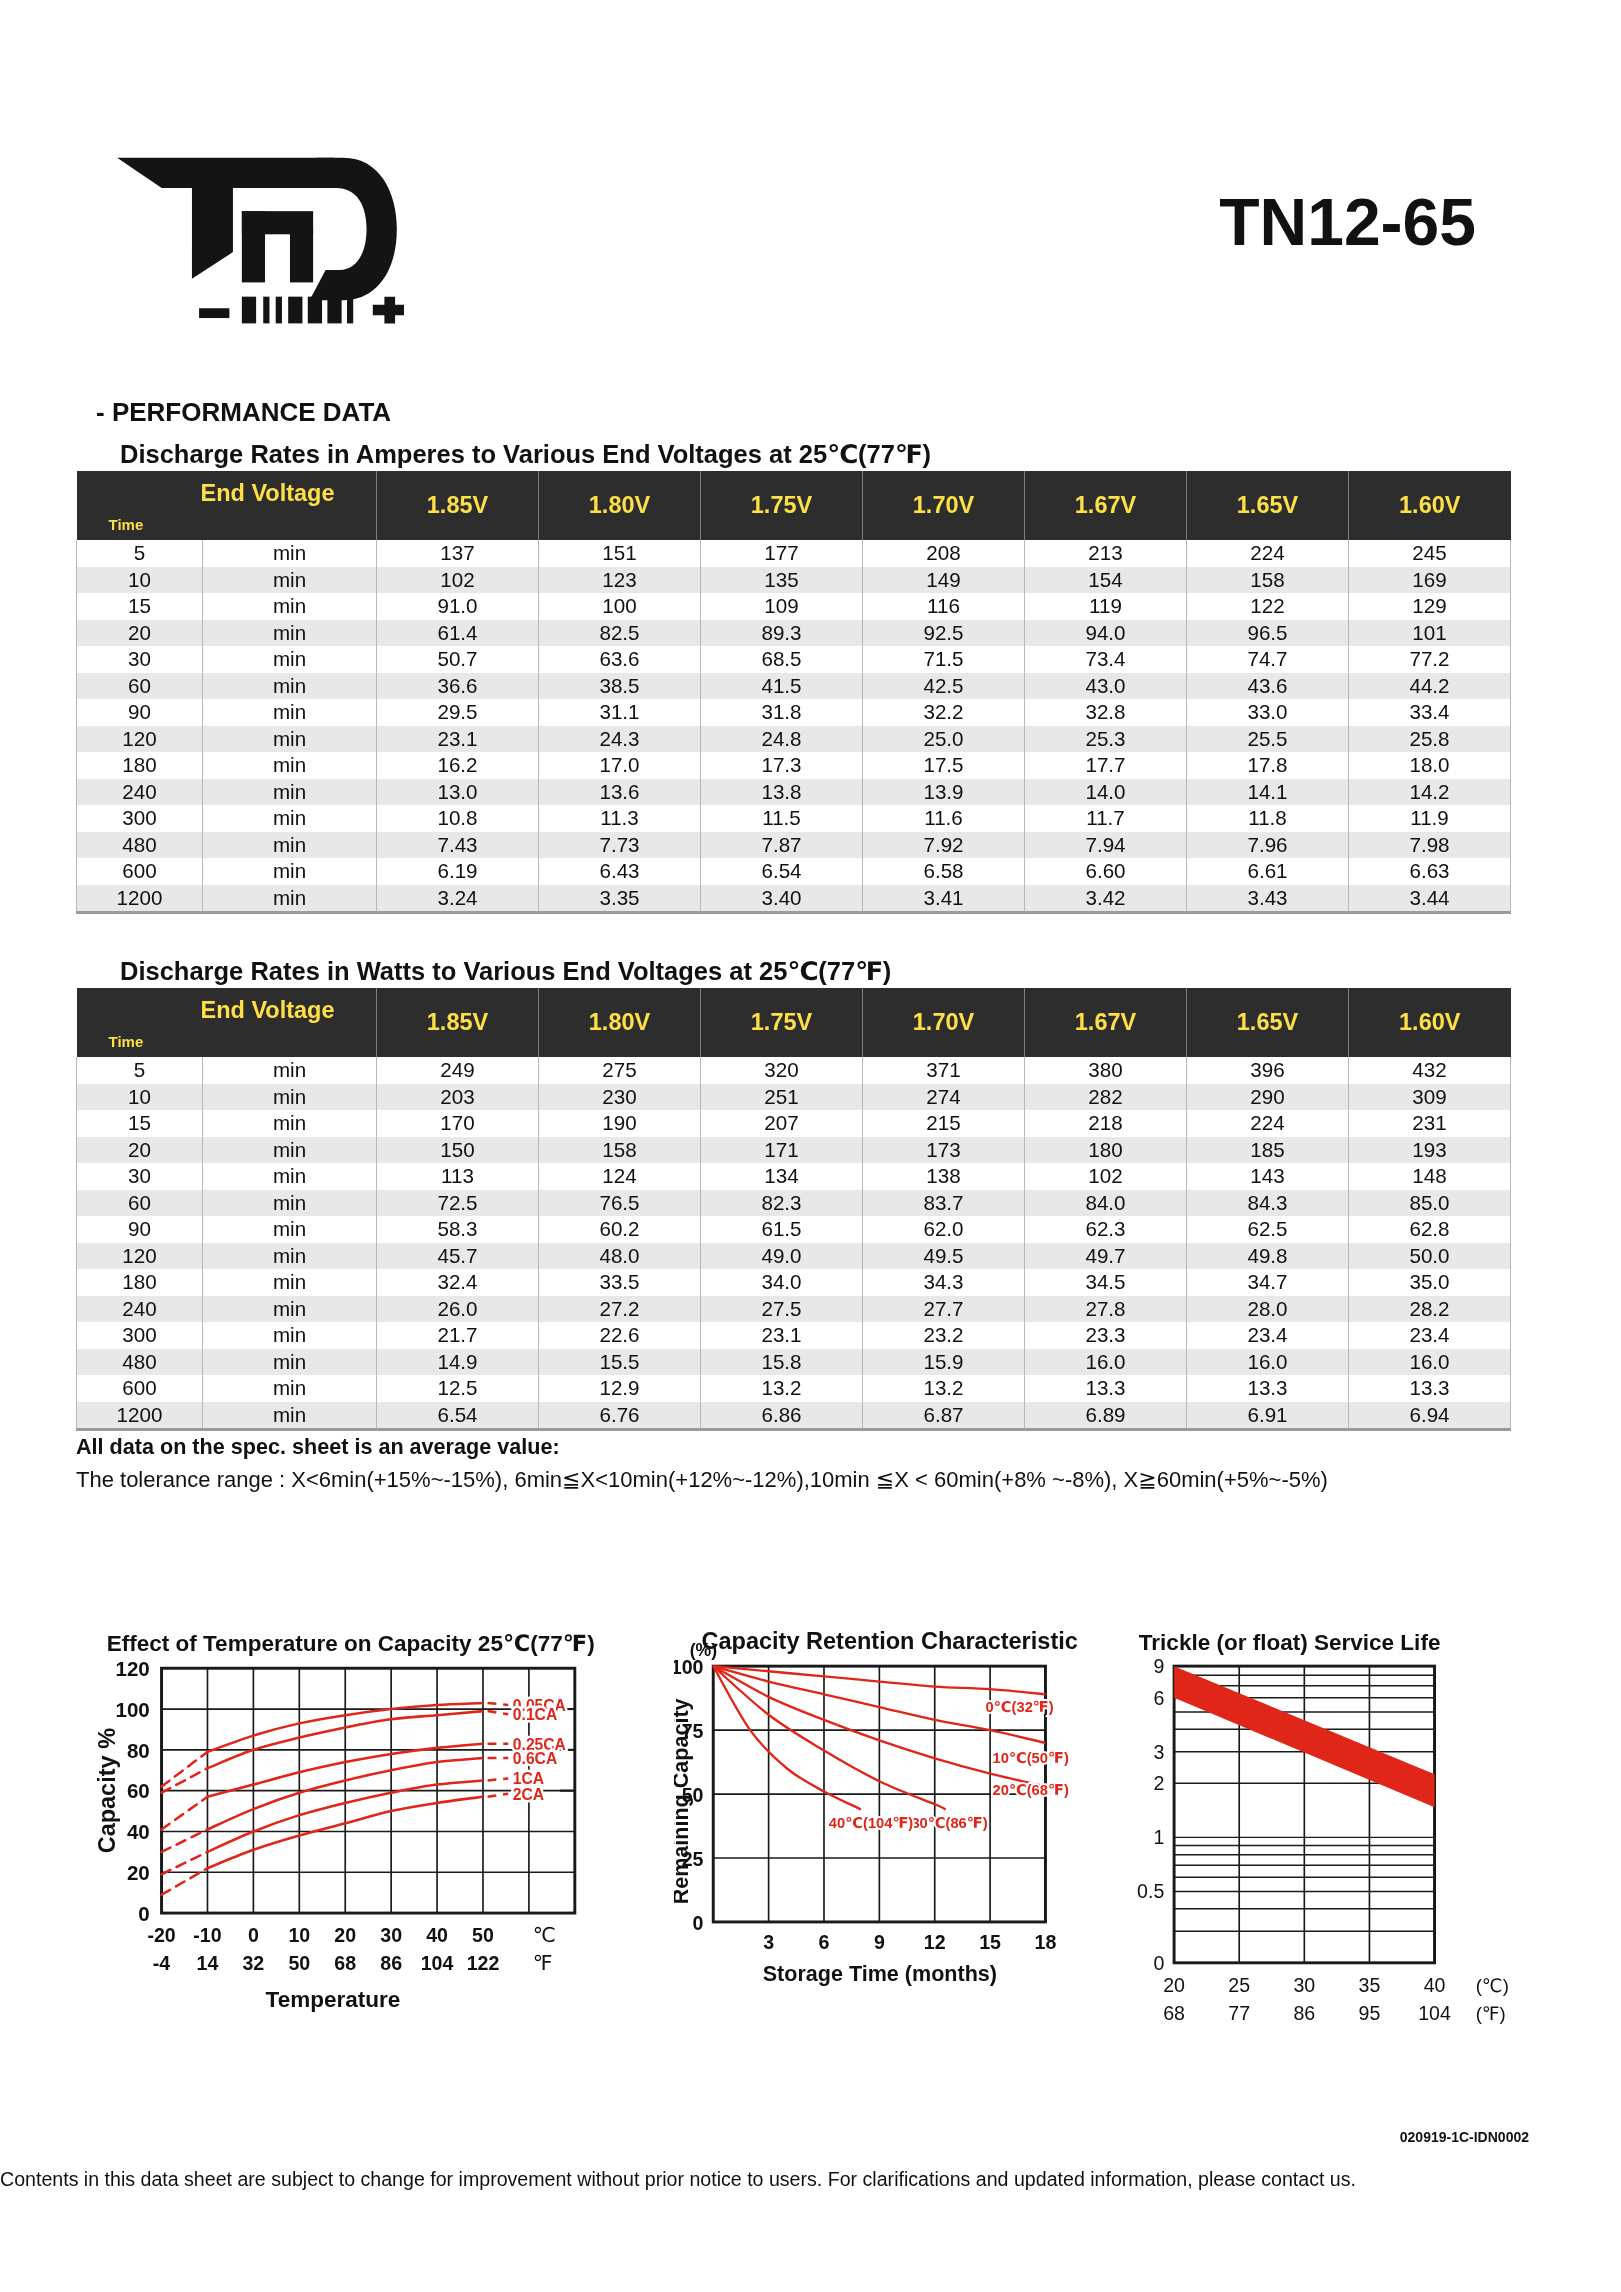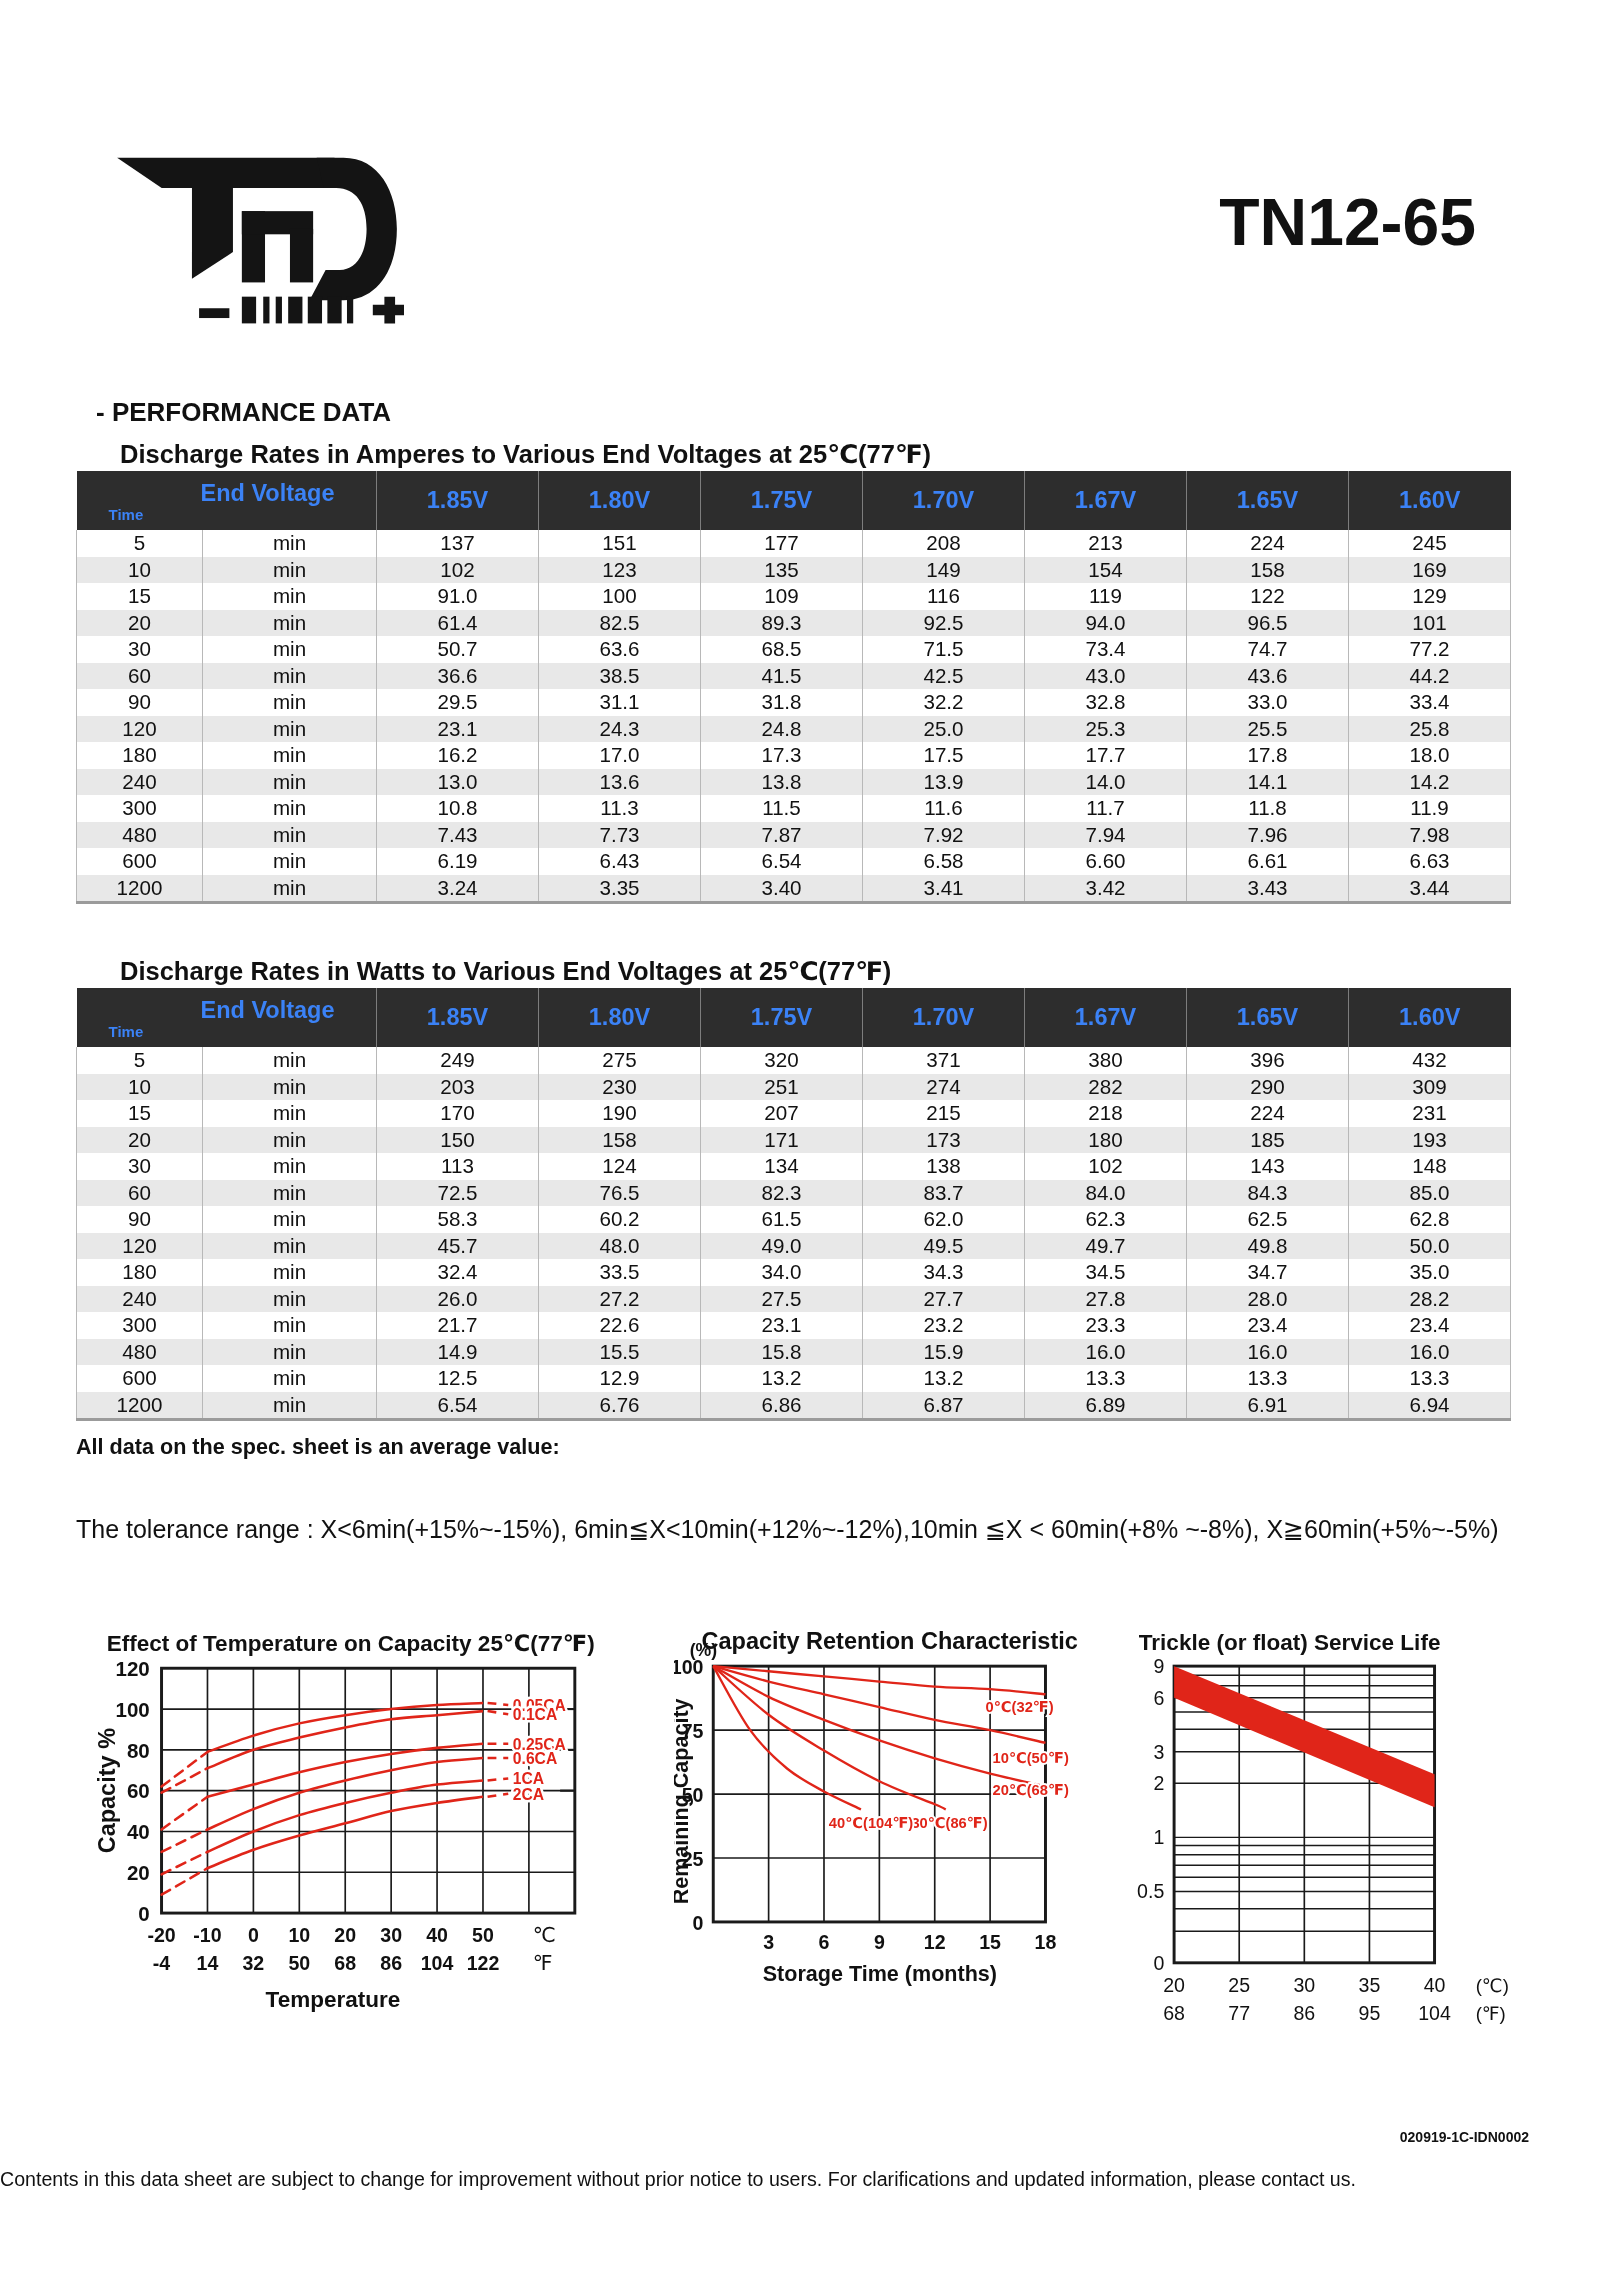--- a/index.html
+++ b/index.html
@@ -9,30 +9,30 @@
   .logo{left:110px;top:147px;width:294px;}
   .model{right:145px;top:184px;font-size:66px;font-weight:bold;letter-spacing:0px;}
   .perf{left:96px;top:397px;font-size:26px;font-weight:bold;}
   .t-title{font-size:25.5px;font-weight:bold;left:120px;}
   #title-amperes{top:439px;}
   #title-watts{top:956px;}
   .data-table{position:absolute;left:76px;width:1433px;border-collapse:collapse;
               table-layout:fixed;border-bottom:3.9px solid #9b9b9b;}
   #tbl-amperes{top:471px;}
   #tbl-watts{top:988px;}
-  .data-table th{background:#2d2d2d;color:#3b82f6;height:59px;font-size:23.5px;
+  .data-table th{background:#2d2d2d;color:#fde047;height:69px;font-size:23.5px;
                  font-weight:bold;border-left:1px solid #7d7d7d;padding:0;}
   .data-table th.corner{border-left:none;position:relative;}
   .c-ev{position:absolute;top:8.8px;left:124px;font-size:23.5px;}
   .c-time{position:absolute;bottom:6.9px;left:32px;font-size:15px;}
   .data-table td{height:26.5px;font-size:20.6px;text-align:center;padding:0;
                  border-left:1px solid #b8b8b8;border-right:1px solid #b8b8b8;line-height:26.5px;}
   .data-table tbody tr:nth-child(even){background:#e8e8e8;}
   .note1{left:76px;top:1434px;font-size:21.6px;font-weight:bold;}
-  .note2{left:76px;top:1467px;font-size:25px;margin-top:48px;}
+  .note2{left:76px;top:1467px;font-size:22px;}
   .chart{position:absolute;}
   #chartA{left:93px;top:1625px;}
   #chartB{left:674px;top:1625px;}
   #chartC{left:1111px;top:1625px;}
   svg text{font-family:"Liberation Sans","DejaVu Sans",sans-serif;}
   .docnum{right:92px;top:2129px;font-size:14px;font-weight:bold;}
   .disclaimer{left:0;right:0;top:2168px;font-size:19.6px;}
 </style>
 </head>
 <body>

